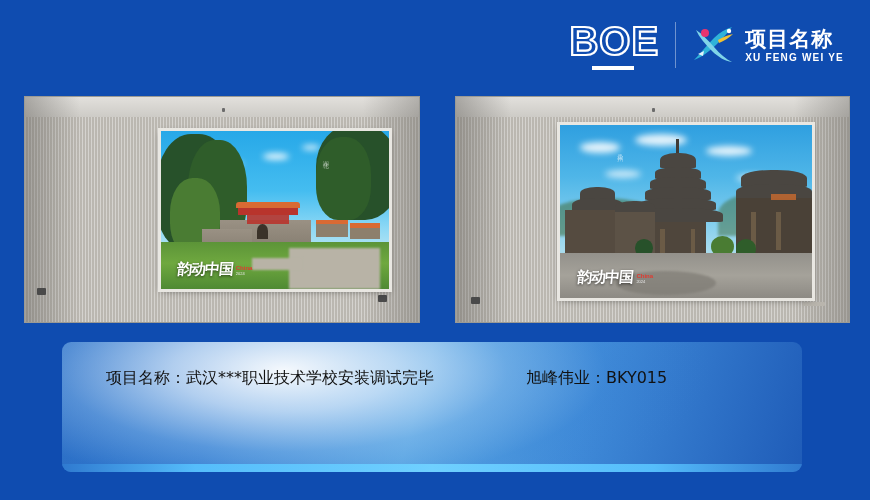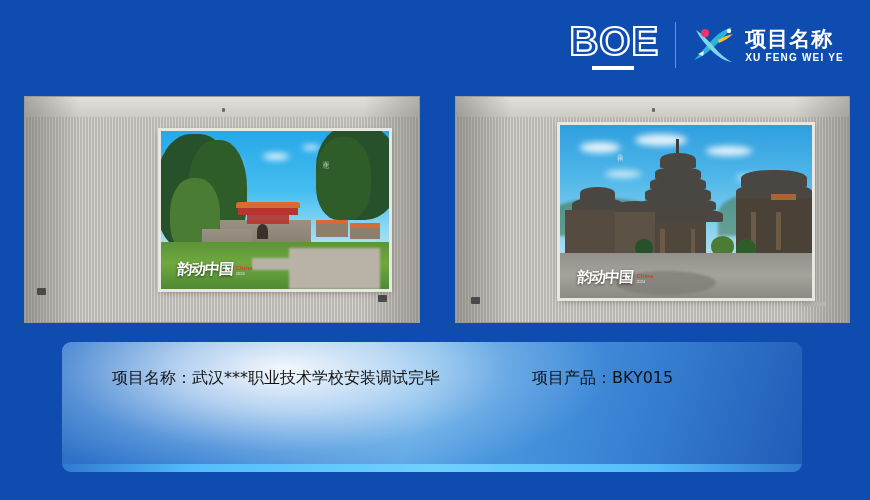--- a/index.html
+++ b/index.html
@@ -178,21 +178,21 @@
     background:
       radial-gradient(ellipse 58% 120% at 30% 22%, rgba(255,255,255,.95) 0%, rgba(228,240,252,.72) 26%, rgba(150,195,238,.40) 52%, rgba(60,130,210,.10) 75%, rgba(30,95,190,0) 100%),
       linear-gradient(105deg,#2a6cc4 0%,#2f7ad0 22%,#58a6e4 48%,#3f8ad8 70%,#1f5cb8 100%);
     overflow:hidden;
   }
   .info-panel::after{
     content:""; position:absolute; left:0; right:0; bottom:0; height:8px;
     background:linear-gradient(90deg,#2f7ad0 0%,#55bdfb 18%,#6fd0ff 50%,#55bdfb 80%,#2f7ad0 100%);
   }
   .info-grid{
-    position:absolute; left:50px; top:25px;
+    position:absolute; left:44px; top:25px;
     display:grid; grid-template-columns:420px auto;
     row-gap:24px;
   }
   .info-line{
     font-size:16px; line-height:22px; color:#111111;
     font-family:"DejaVu Sans","Liberation Sans",sans-serif;
     white-space:nowrap;
   }
 </style>
 </head>
@@ -338,15 +338,15 @@
           <i>2024</i>
         </span>
       </div>
     </div>
   </div>
 </div>
 
 <div class="info-panel">
   <div class="info-grid">
     <div class="info-line">项目名称：武汉***职业技术学校安装调试完毕</div>
-    <div class="info-line">项目产品：BKY015</div>
+    <div class="info-line">旭峰伟业：BKY015</div>
   </div>
 </div>
 
 </body></html>

